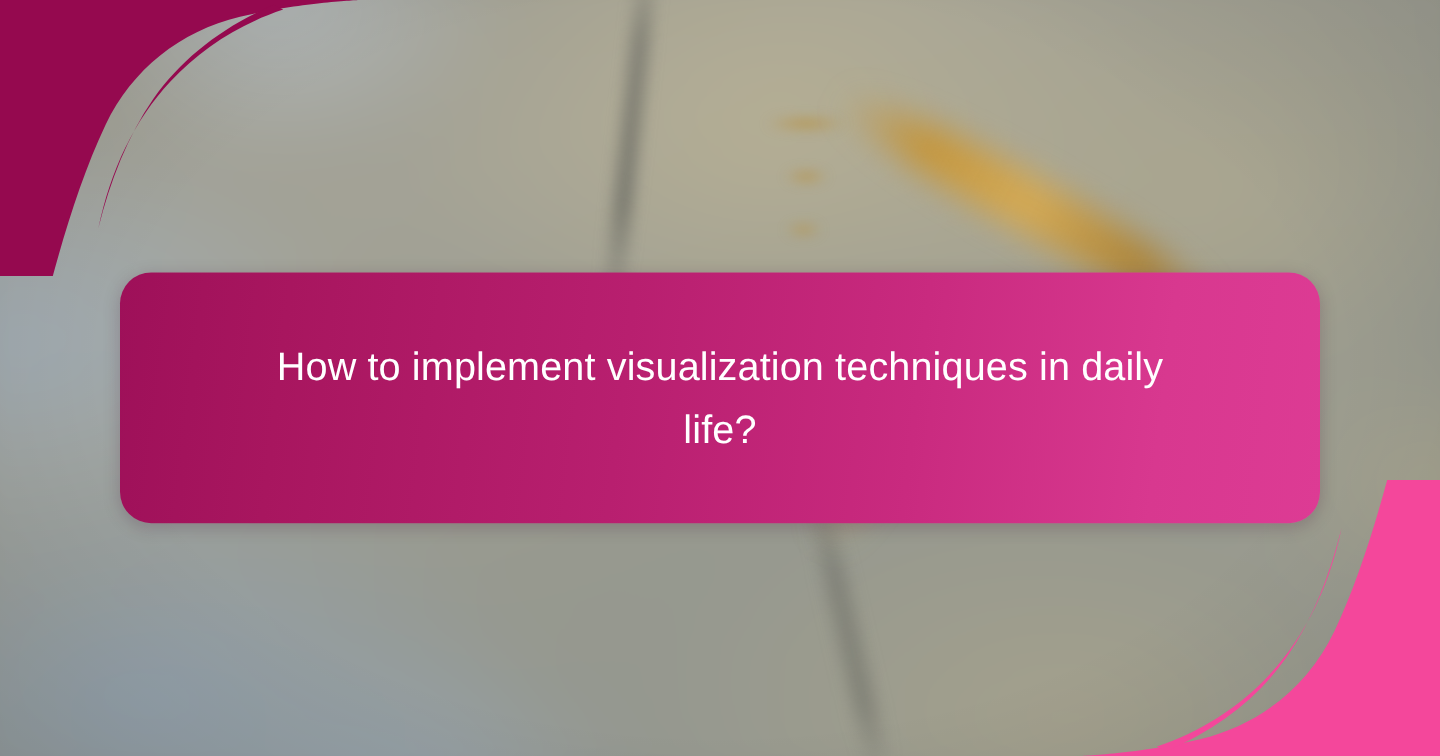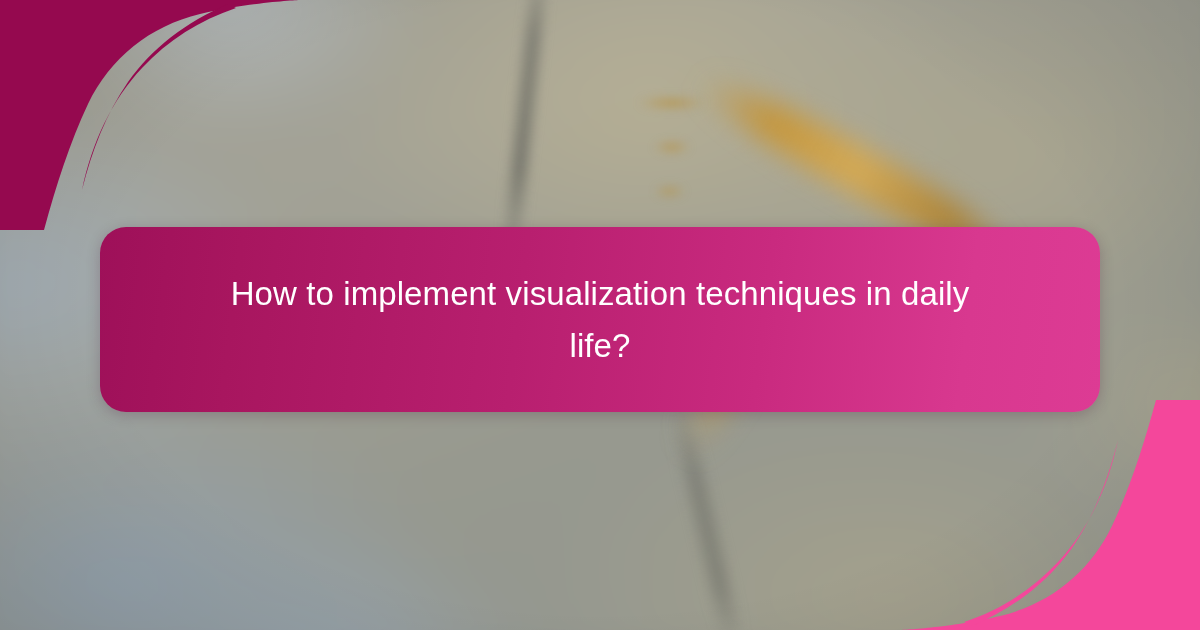--- a/index.html
+++ b/index.html
@@ -108,21 +108,21 @@
   }
   .swoosh-tl { left: 0; top: 0; }
   .swoosh-br { right: 0; bottom: 0; }
 
   
   .headline-card {
     position: absolute;
     left: 100px;
     top: 227px;
     width: 1000px;
-    height: 185px;
+    height: 209px;
     border-radius: 26px;
     background: linear-gradient(97deg, #9e1059 0%, #a8165f 14%, #b81f6f 42%, #c92a7f 66%, #d8388f 86%, #dd3b94 100%);
     box-shadow: 0 3px 14px rgba(60,10,40,0.22);
     display: flex;
     align-items: center;
     justify-content: center;
     box-sizing: border-box;
     padding: 0 54px;
   }
   .headline-text {

